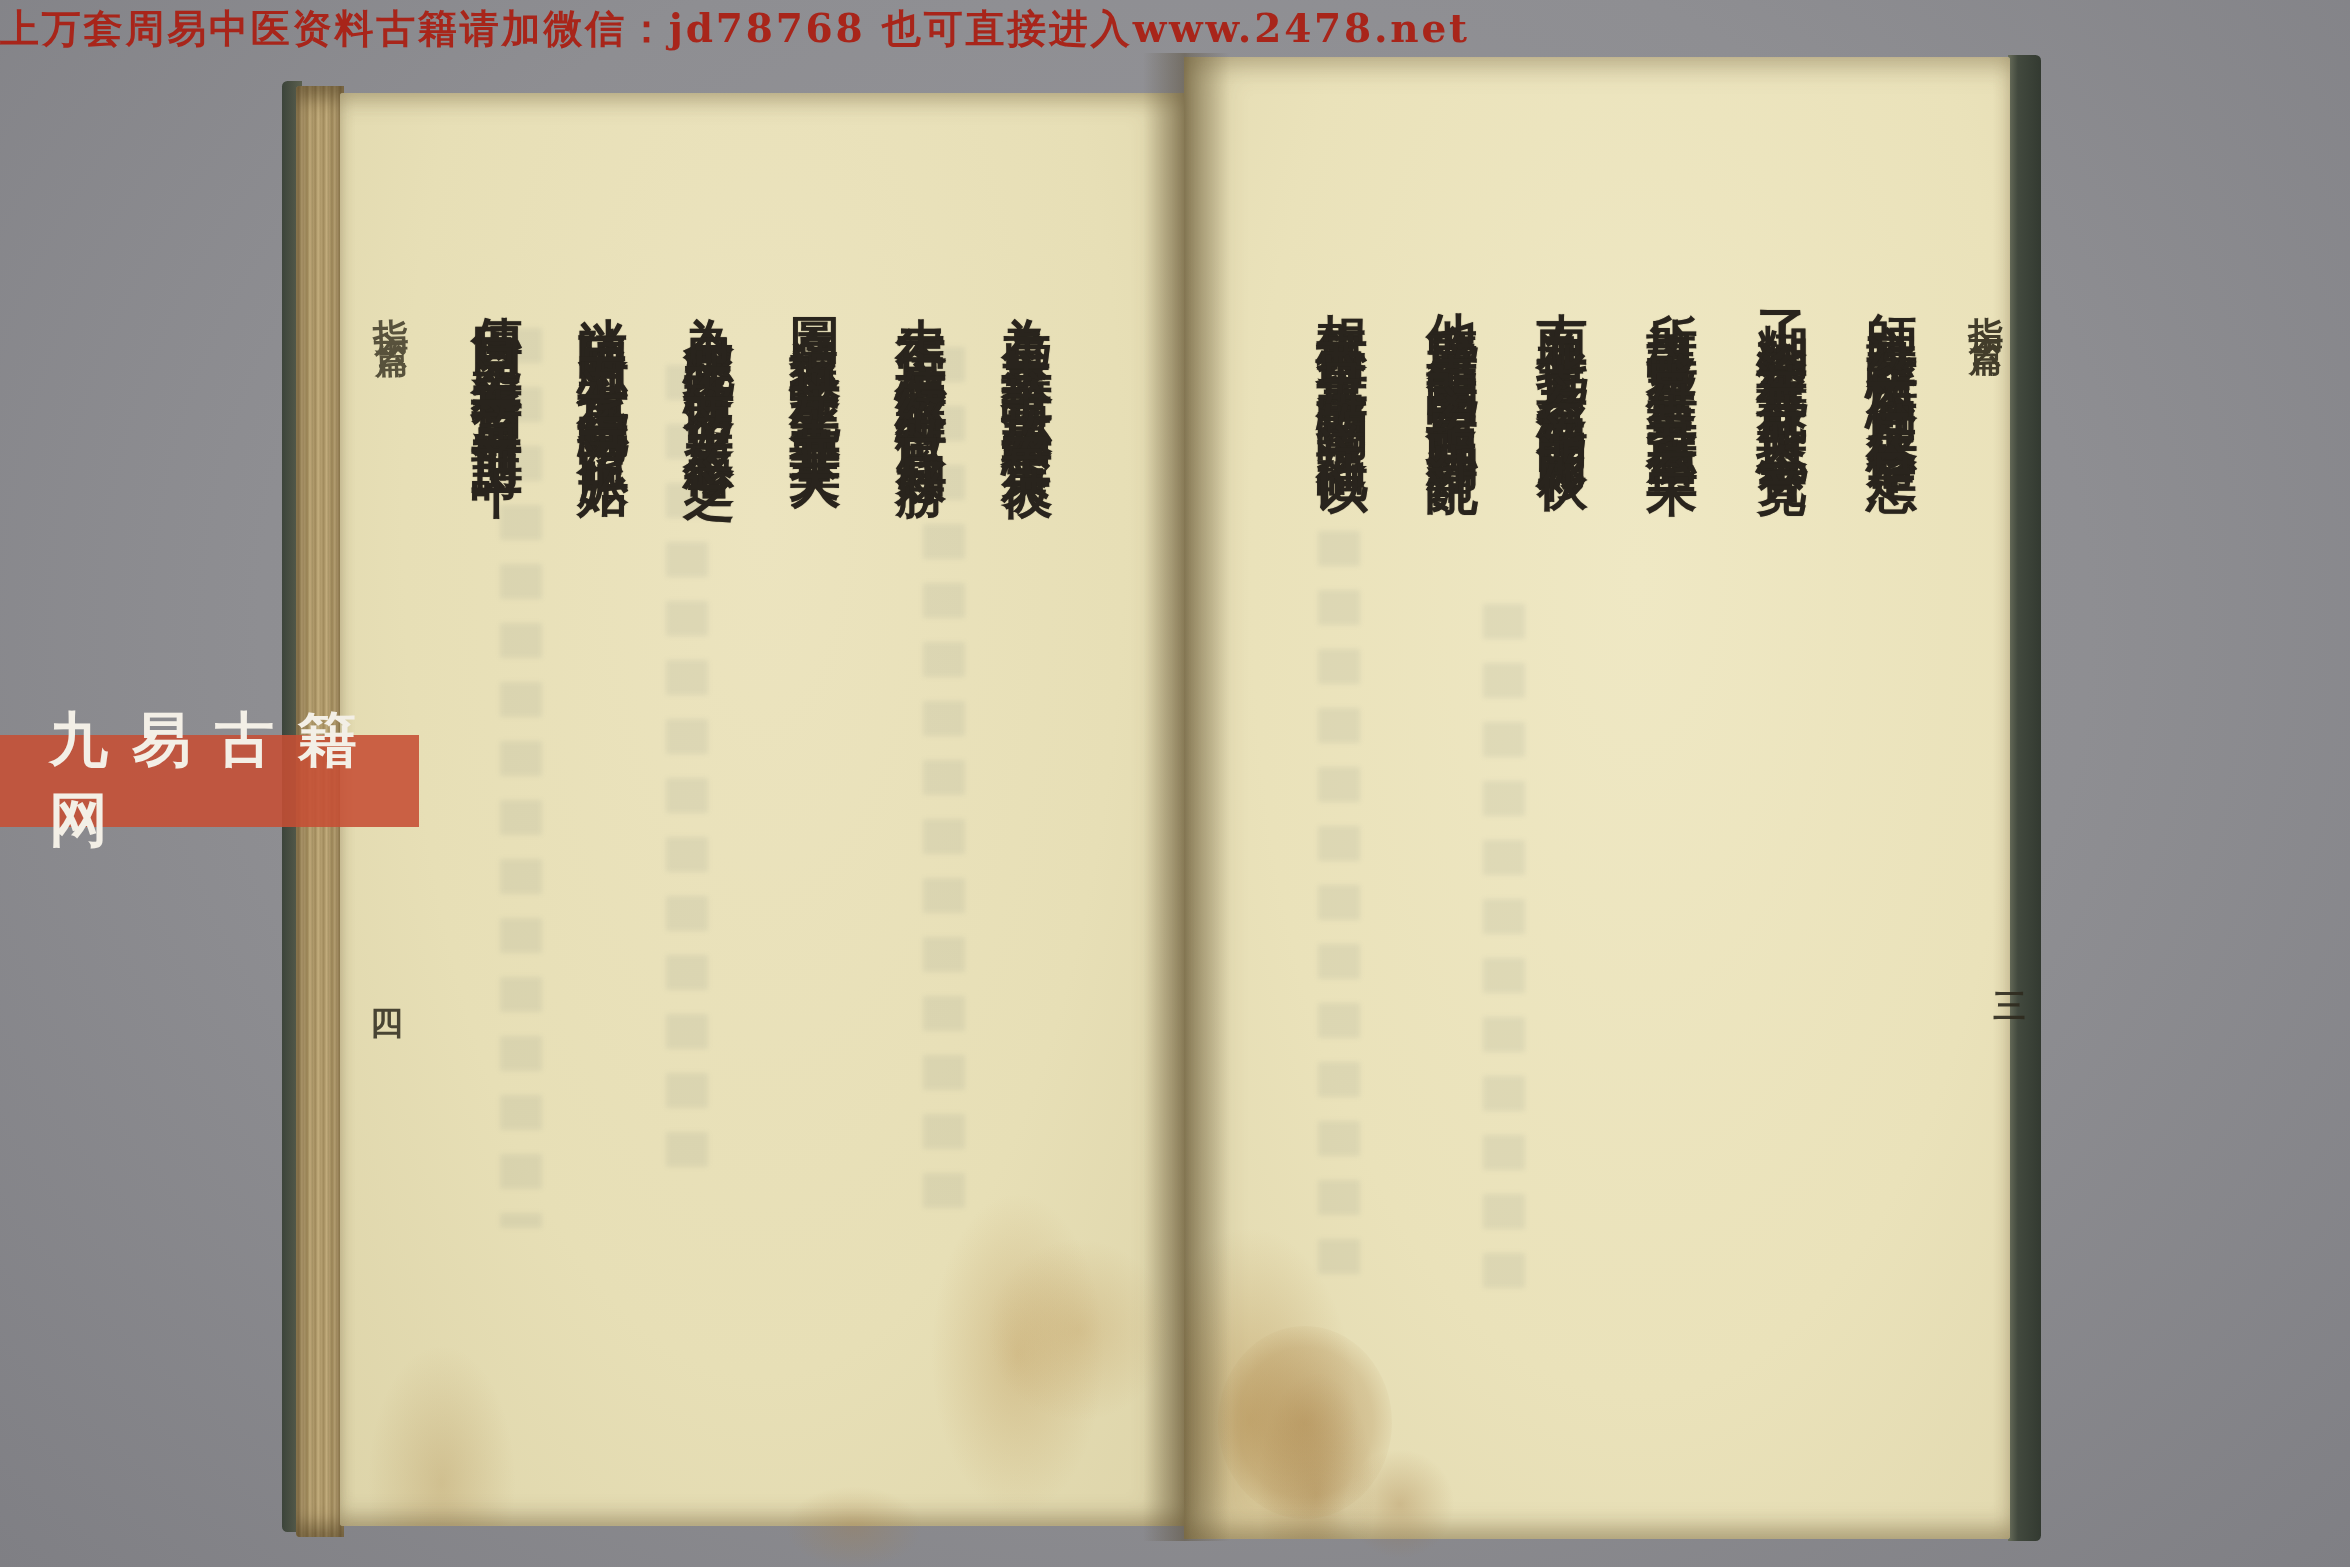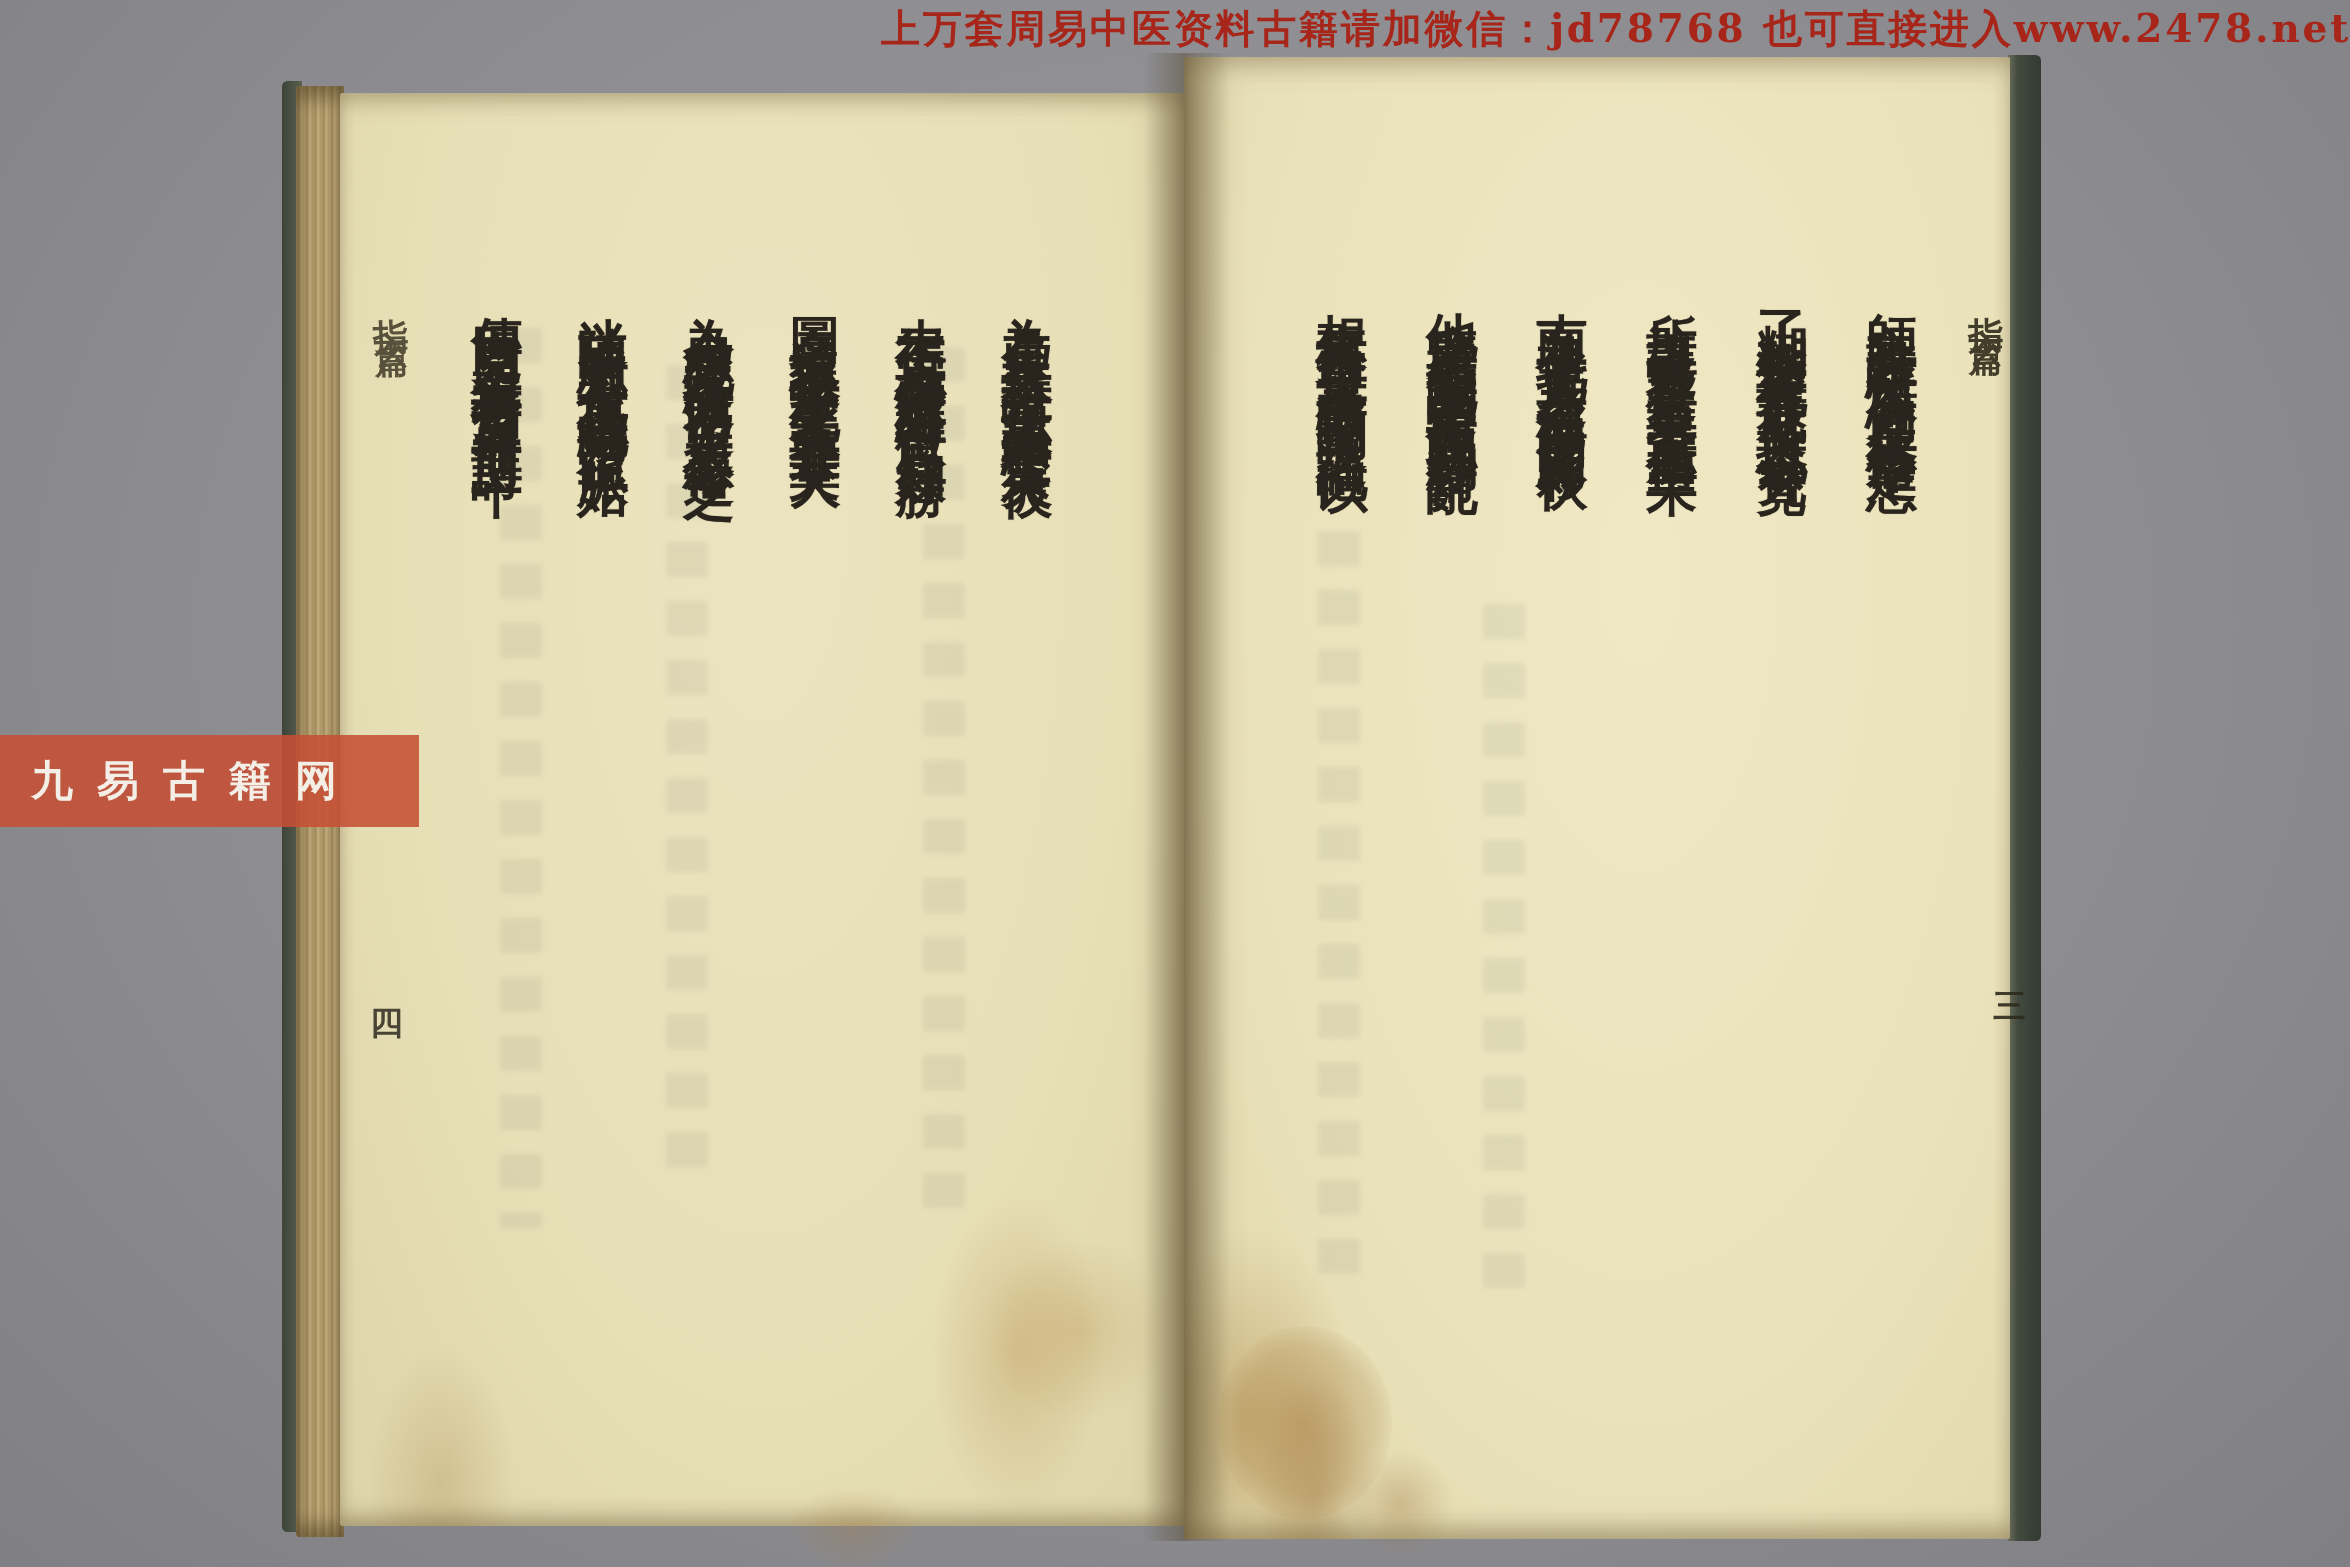--- a/index.html
+++ b/index.html
@@ -4,21 +4,21 @@
 <style>
   html,body{margin:0;padding:0;}
   body{
     width:2351px;height:1568px;overflow:hidden;position:relative;
     background:radial-gradient(ellipse at 50% 40%, #95959a 0%, #8e8e92 55%, #7f7f84 100%);
     font-family:"DejaVu Sans", sans-serif;
   }
   
   .banner{
     position:absolute;left:0;top:0;width:100%;height:57px;
-    display:flex;align-items:center;justify-content:flex-end;
+    display:flex;align-items:center;justify-content:flex-start;
     font-size:39px;font-weight:bold;letter-spacing:2.8px;
     font-family:"DejaVu Serif","Liberation Serif",serif;
   }
   
   .book{position:absolute;left:289px;top:53px;width:1749px;height:1492px;}
   .cover-edge-right{
     position:absolute;left:1719px;top:1.8px;width:33px;height:1486px;
     background:linear-gradient(90deg,#6a6f5c 0%, #42493e 30%, #333a31 100%);
     border-radius:0 5.5px 5.5px 0;
   }
@@ -98,22 +98,22 @@
     background:repeating-linear-gradient(180deg,
       rgba(110,122,116,.20) 0px, rgba(110,122,116,.20) 35px,
       rgba(110,122,116,0) 35px, rgba(110,122,116,0) 59px);
     filter:blur(2.8px);
   }
   
   .watermark{
     position:absolute;left:0;top:735px;width:419px;height:92px;
     background:rgba(198,78,52,.88);
     display:flex;align-items:center;
-    color:#f3efe6;font-size:42px;font-weight:bold;letter-spacing:24px;
-    padding-left:31px;box-sizing:border-box;
+    color:#f3efe6;font-size:59px;font-weight:bold;letter-spacing:24px;
+    padding-left:49px;box-sizing:border-box;
     font-family:"DejaVu Serif","Liberation Serif",serif;
   }
 </style>
 </head>
 <body>
 
 <div class="banner" style="color: rgb(168, 37, 26);">
   <span>上万套周易中医资料古籍请加微信：jd78768 也可直接进入www.2478.net</span>
 </div>
 

